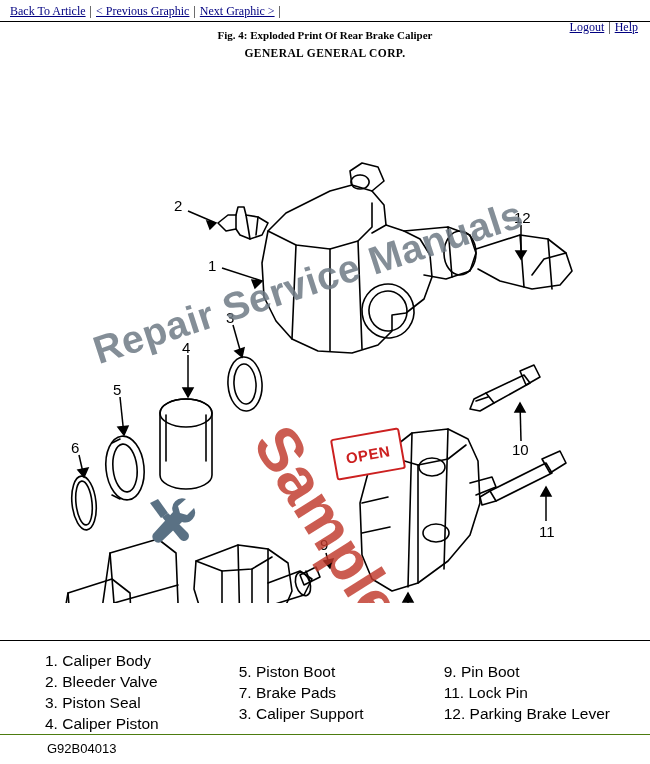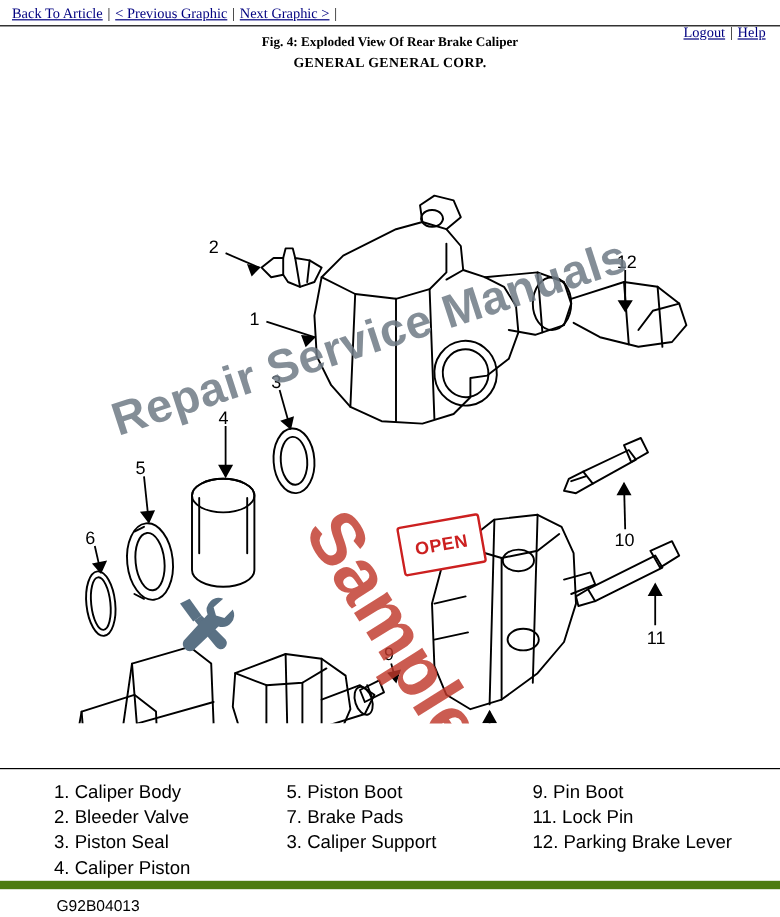--- a/index.html
+++ b/index.html
@@ -155,37 +155,38 @@
     top: 640px;
     width: 650px;
     border-top: 1px solid #000;
     box-sizing: border-box;
   }
   .legend-inner {
     display: flex;
     justify-content: space-between;
     padding: 10px 40px 6px 45px;
     box-sizing: border-box;
+    align-items: center;
   }
   .legend-col {
     font-family: "Liberation Sans", sans-serif;
     font-size: 15.5px;
     line-height: 20px;
   }
   .legend-col div {
     white-space: nowrap;
     padding-bottom: 1px;
   }
   .code-bar {
     position: absolute;
     left: 0;
     top: 734px;
     width: 650px;
     height: 30px;
-    border-top: 7px solid #4d7c0f;
+    border-top: 1px solid #4d7c0f;
     box-sizing: border-box;
   }
   .code-bar span {
     position: absolute;
     left: 47px;
     top: 6px;
     font-family: "Liberation Sans", sans-serif;
     font-size: 13px;
   }
   .lbl {
@@ -201,21 +202,21 @@
 
   <div class="navbar">
     <div class="nav-left">
       <a class="navlink">Back To Article</a><span class="sep">|</span><a class="navlink">&lt; Previous Graphic</a><span class="sep">|</span><a class="navlink">Next Graphic &gt;</a><span class="sep">|</span>
     </div>
     <div class="nav-right">
       <a class="navlink">Logout</a><span class="sep">|</span><a class="navlink">Help</a>
     </div>
   </div>
 
-  <div class="fig-line">Fig. 4: Exploded View Of Rear Brake Caliper</div>
+  <div class="fig-line">Fig. 4: Exploded Print Of Rear Brake Caliper</div>
   <div class="corp-line">GENERAL GENERAL CORP.</div>
 
   <div class="diagram">
 
     <svg width="650" height="540" viewBox="0 0 650 540">
       <g fill="none" stroke="#000" stroke-width="1.6" stroke-linejoin="round" stroke-linecap="round">
 
         <path d="M262 200 L268 168 L286 150 L330 128 L352 122 L372 128 L384 142 L386 162
                  L404 168 L420 176 L430 192 L432 214 L424 236 L406 250 L392 252
                  L392 268 L378 282 L352 290 L318 288 L292 276 L276 258 L264 234 Z"></path>

